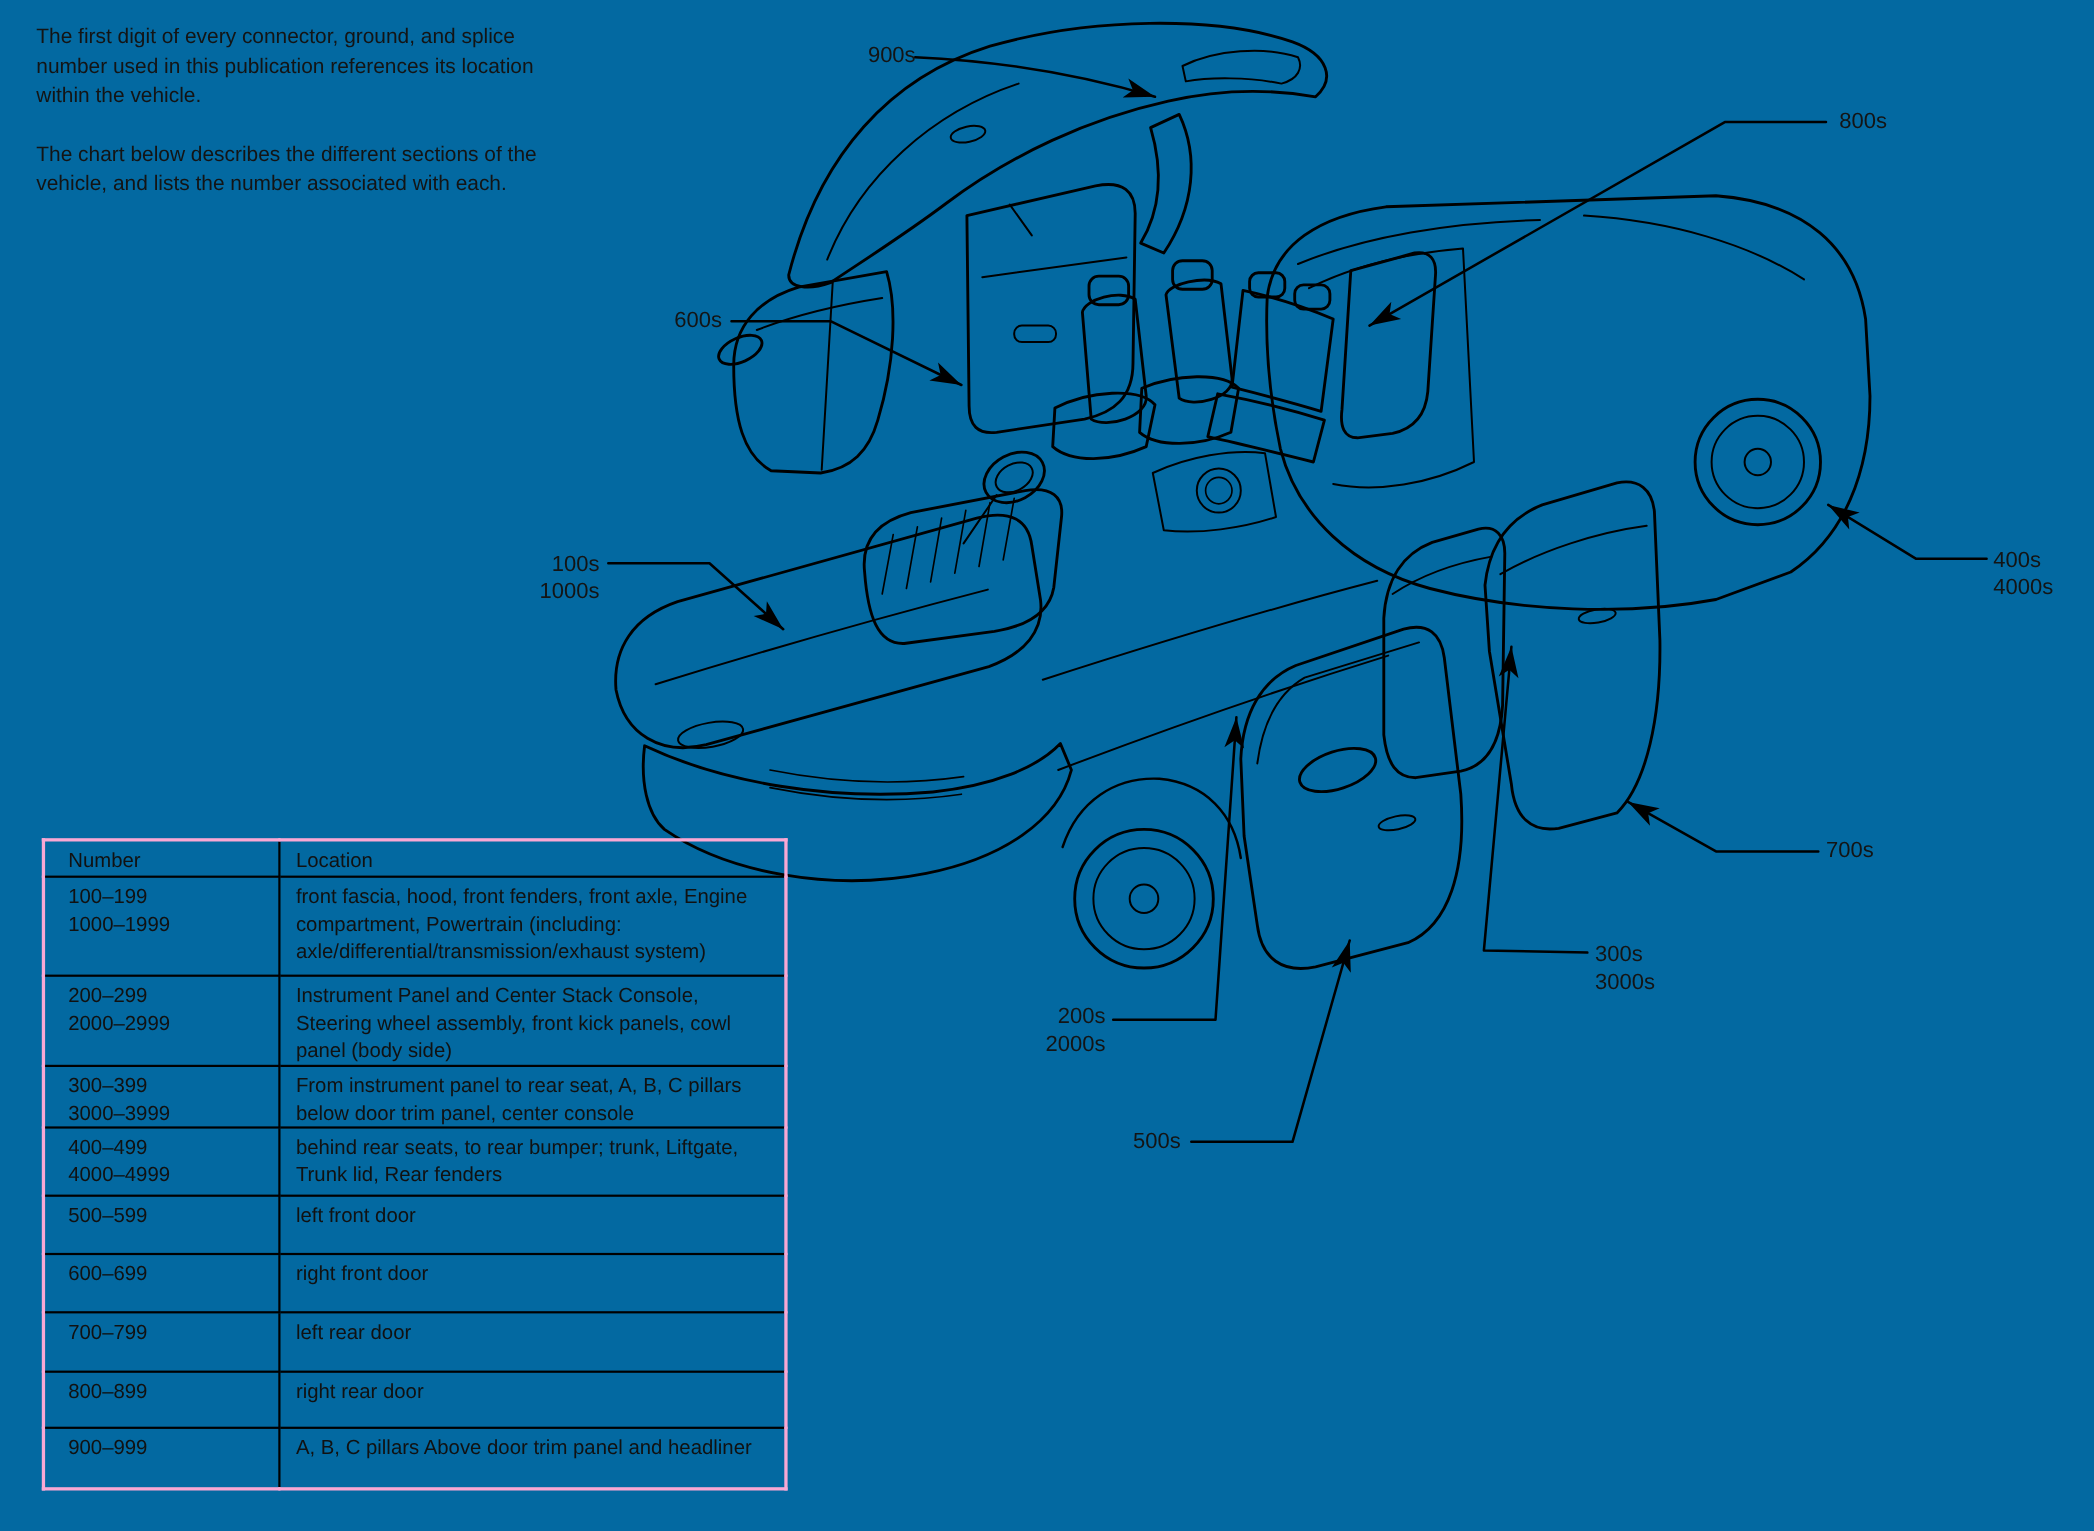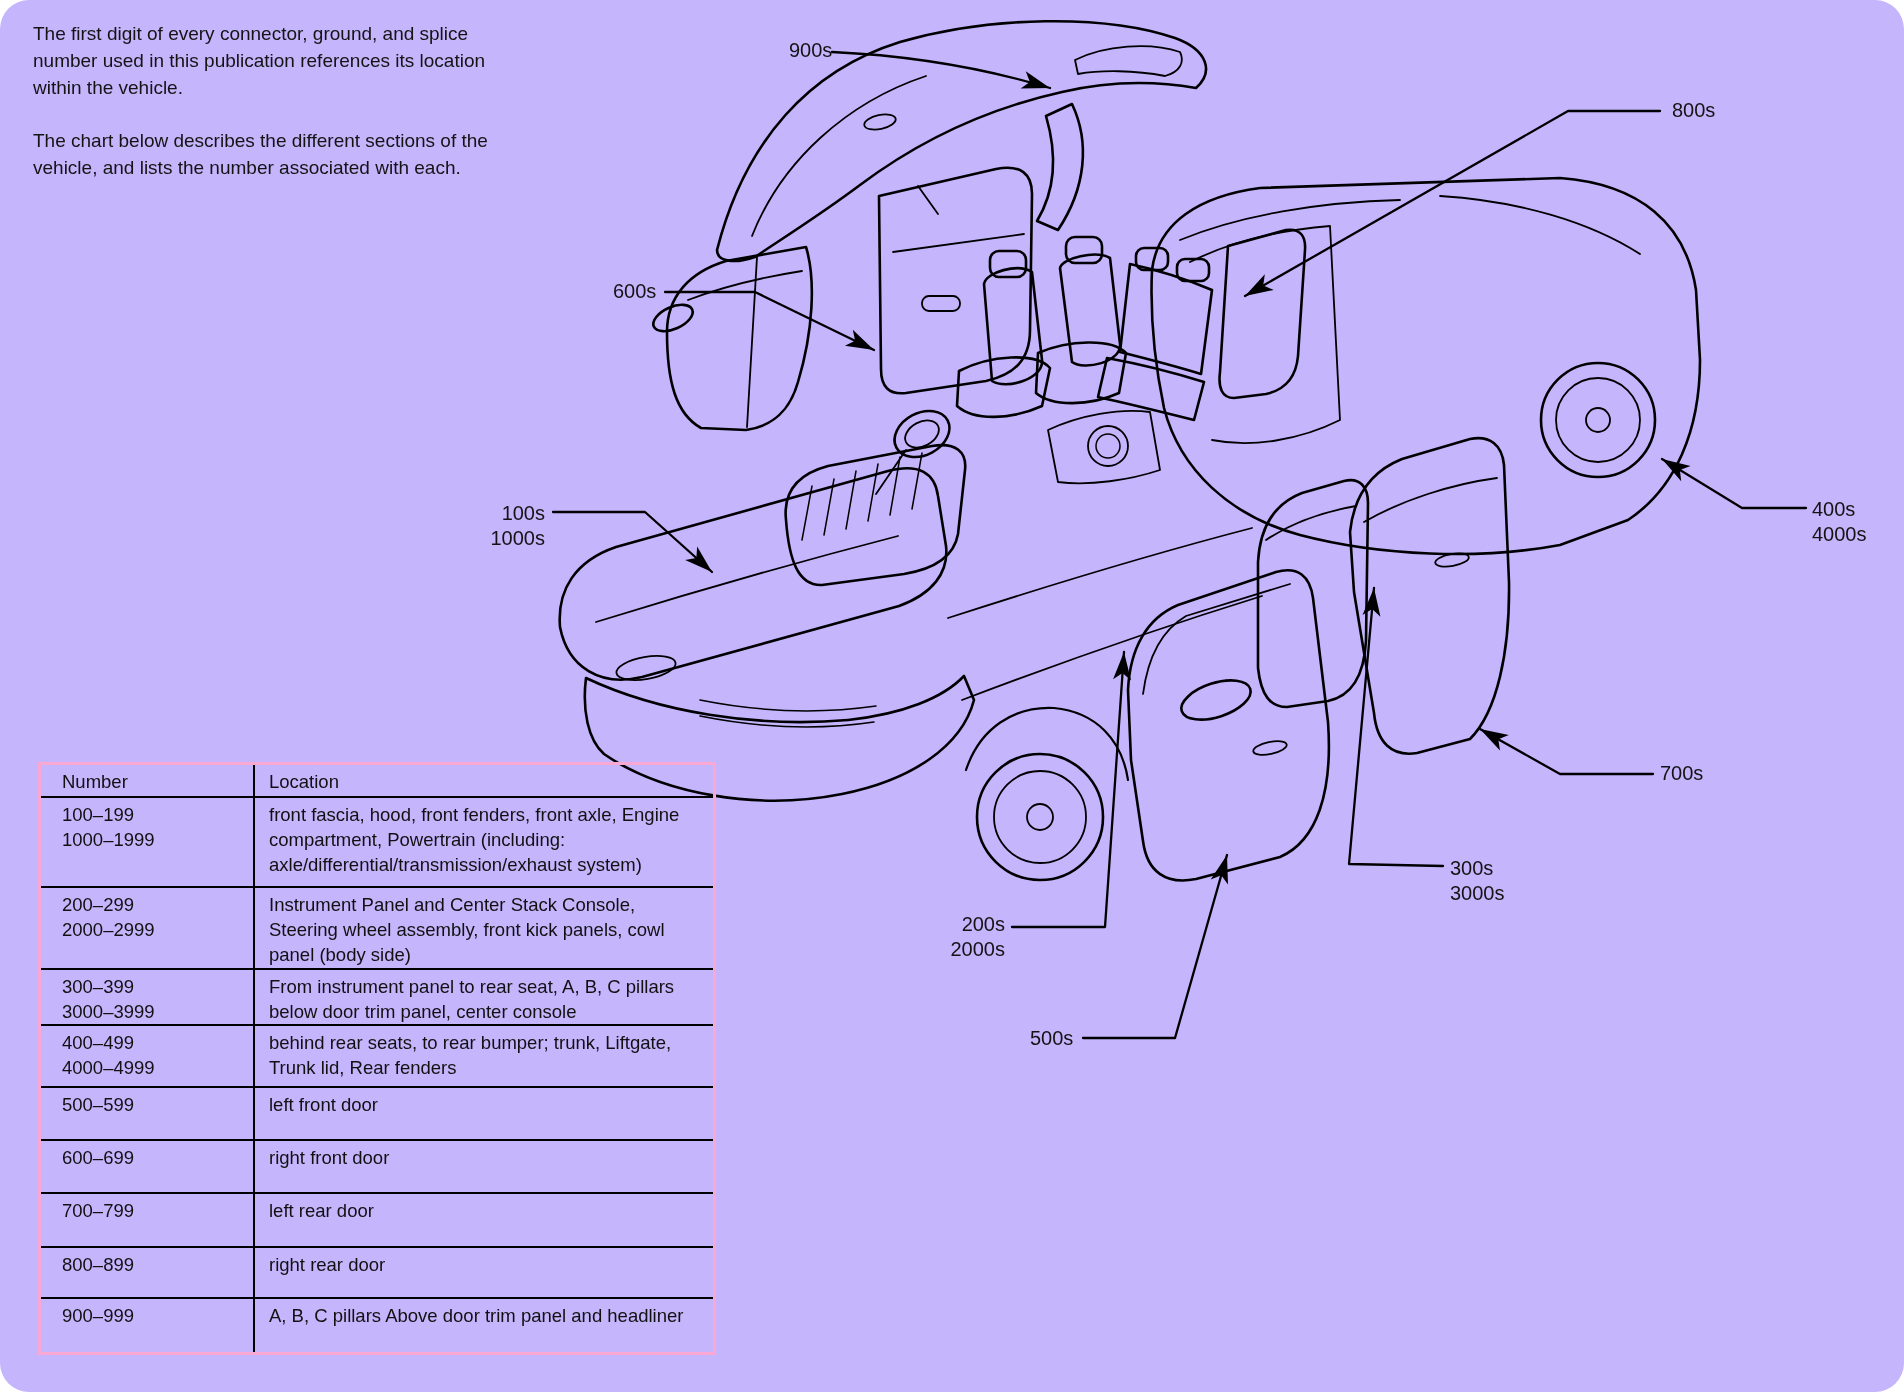--- a/index.html
+++ b/index.html
@@ -1,17 +1,17 @@
 <!DOCTYPE html>
 <html><head>
 <meta charset="utf-8">
 <style>
   html,body{margin:0;padding:0;background:#fff;}
-  #page{position:relative;width:1904px;height:1392px;background:#c4b5fd;overflow:hidden;
-        font-family:"Liberation Sans","DejaVu Sans",sans-serif;color:#141414;border-radius:29px;}
+  #page{position:relative;width:1904px;height:1392px;background:#0369a1;overflow:hidden;
+        font-family:"Liberation Sans","DejaVu Sans",sans-serif;color:#141414;}
   
   #intro{position:absolute;left:33px;top:20px;width:502px;font-size:19px;line-height:27px;}
   #intro p{margin:0 0 26px 0;}
   
   .callout{position:absolute;font-size:20px;line-height:25px;white-space:nowrap;}
   .callout.right{text-align:right;}
   
   #art{position:absolute;left:0;top:0;}
   
   #legend{position:absolute;left:38px;top:762px;border-collapse:collapse;table-layout:fixed;

